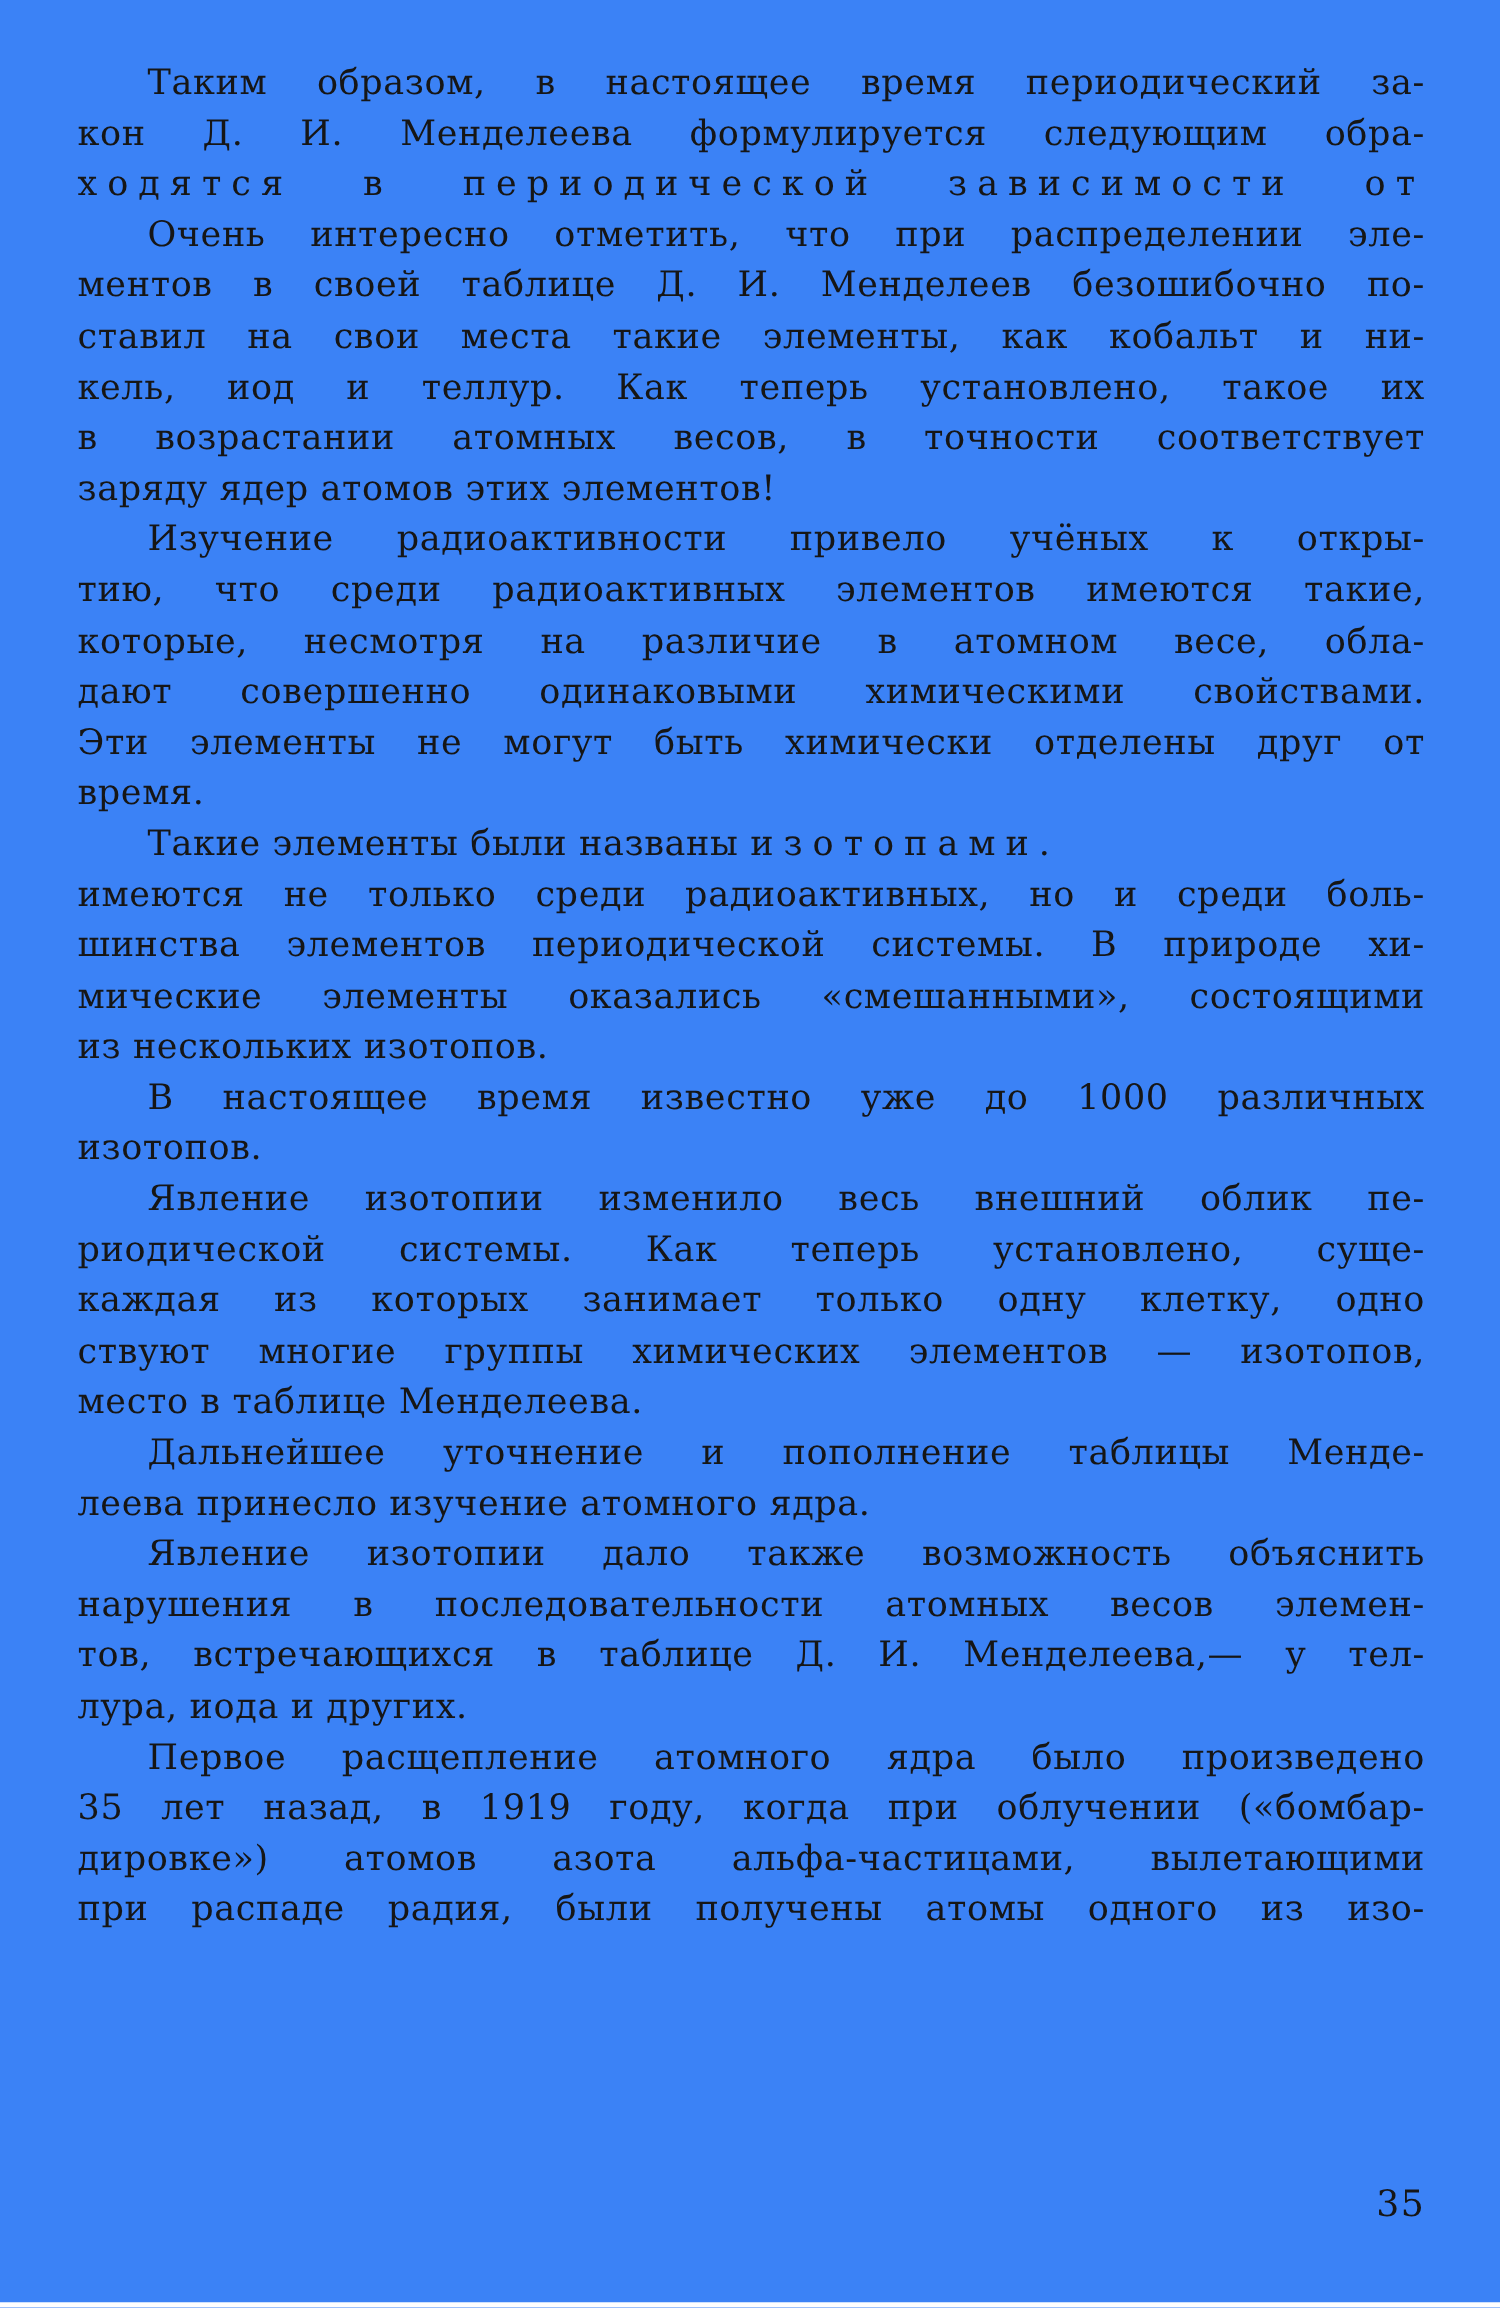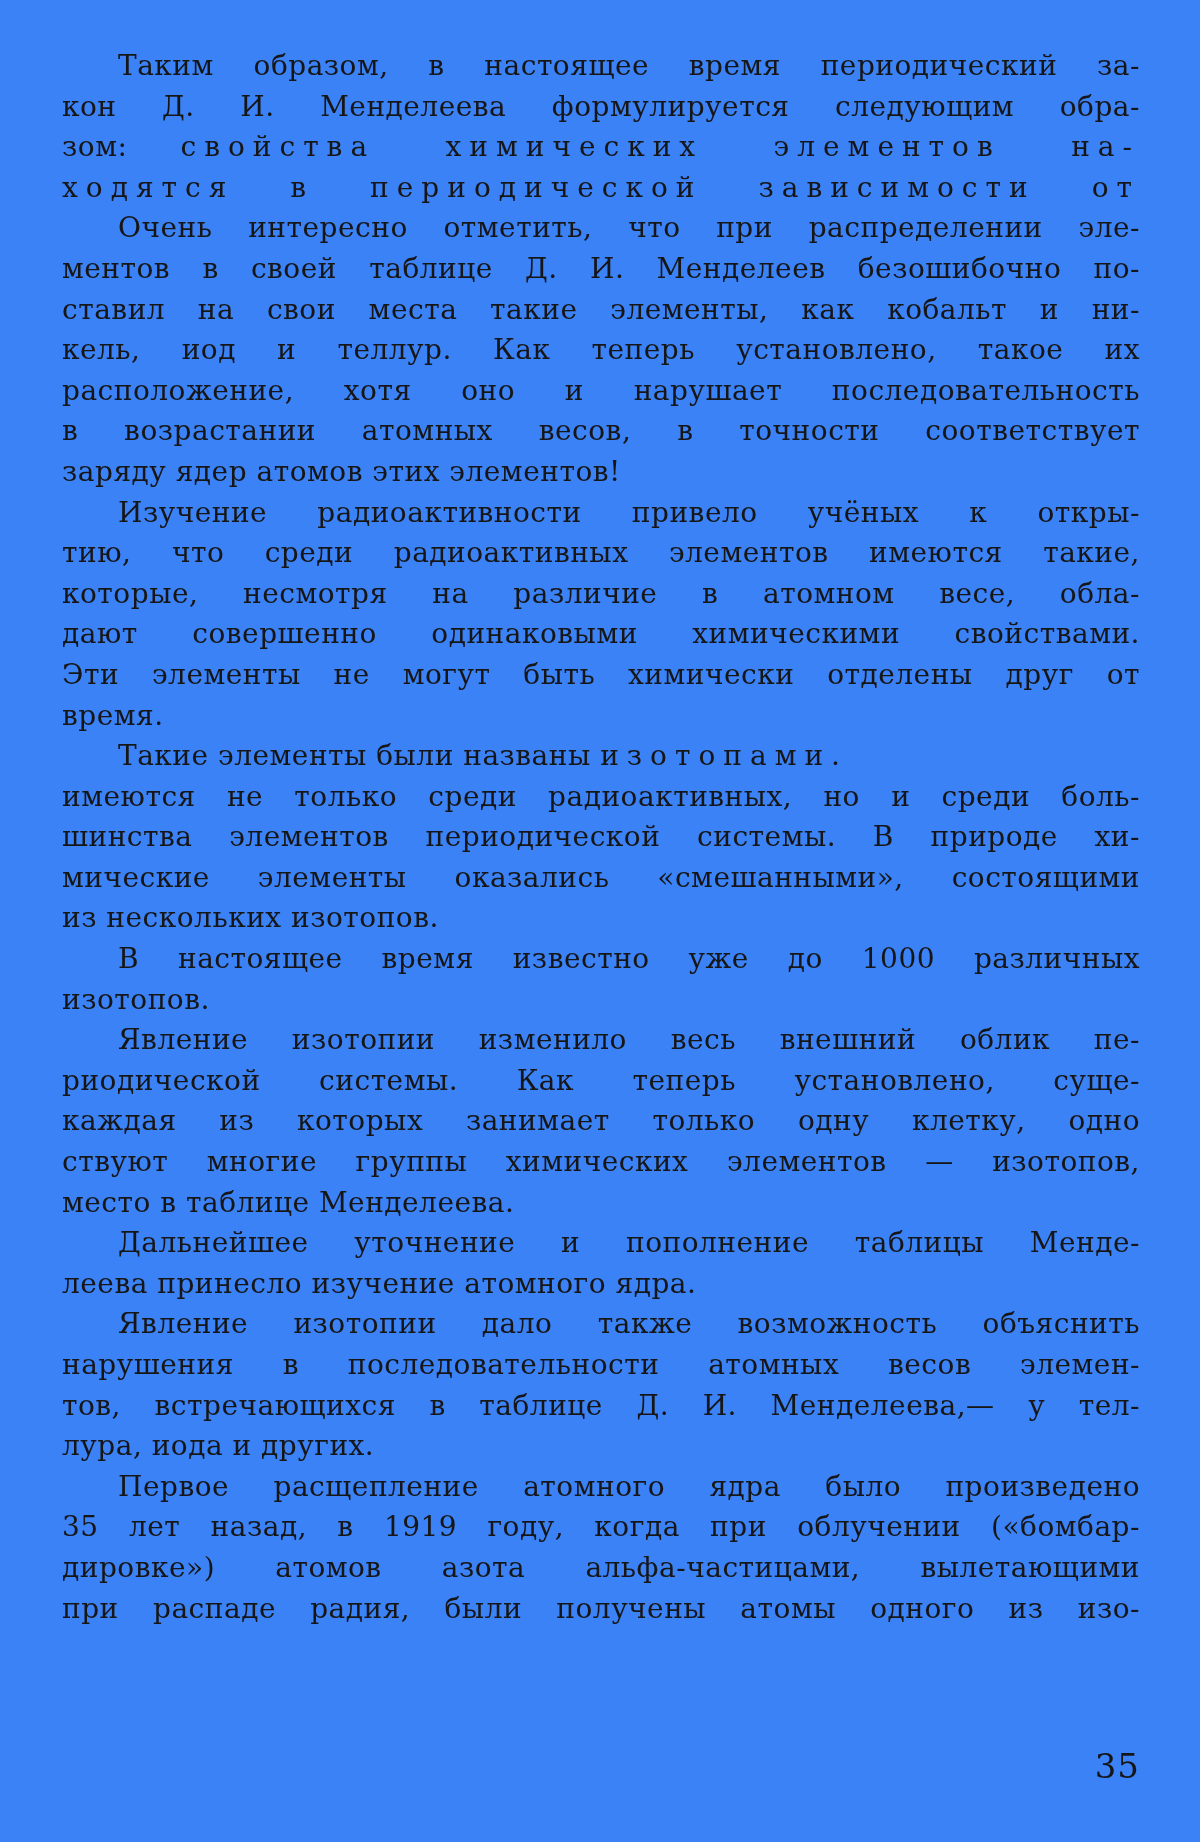--- a/index.html
+++ b/index.html
@@ -39,41 +39,39 @@
   .seg.sp {
     letter-spacing: 8px;
     word-spacing: 0.35em;
   }
   .page-number {
     position: absolute;
     left: 62px;
     top: 1746px;
     width: 1078px;
     text-align: right;
-    font-size: 34px;
+    font-size: 29px;
     letter-spacing: 1px;
   }
 </style>
 </head>
 <body>
 
 <div class="page">
   <div class="text-block" id="text-block">
       <div class="paragraph">
         <div class="line indent"><span class="seg">Таким образом, в настоящее время периодический за-</span></div>
         <div class="line"><span class="seg">кон Д. И. Менделеева формулируется следующим обра-</span></div>
-        <div class="line"><span class="seg">зом: </span><span class="seg sp">свойства химических элементов на-</span></div>
         <div class="line"><span class="seg sp">ходятся в периодической зависимости от</span></div>
       </div>
       <div class="paragraph">
         <div class="line indent"><span class="seg">Очень интересно отметить, что при распределении эле-</span></div>
         <div class="line"><span class="seg">ментов в своей таблице Д. И. Менделеев безошибочно по-</span></div>
         <div class="line"><span class="seg">ставил на свои места такие элементы, как кобальт и ни-</span></div>
         <div class="line"><span class="seg">кель, иод и теллур. Как теперь установлено, такое их</span></div>
-        <div class="line"><span class="seg">расположение, хотя оно и нарушает последовательность</span></div>
         <div class="line"><span class="seg">в возрастании атомных весов, в точности соответствует</span></div>
         <div class="line last"><span class="seg">заряду ядер атомов этих элементов!</span></div>
       </div>
       <div class="paragraph">
         <div class="line indent"><span class="seg">Изучение радиоактивности привело учёных к откры-</span></div>
         <div class="line"><span class="seg">тию, что среди радиоактивных элементов имеются такие,</span></div>
         <div class="line"><span class="seg">которые, несмотря на различие в атомном весе, обла-</span></div>
         <div class="line"><span class="seg">дают совершенно одинаковыми химическими свойствами.</span></div>
         <div class="line"><span class="seg">Эти элементы не могут быть химически отделены друг от</span></div>
         <div class="line last"><span class="seg">время.</span></div>

